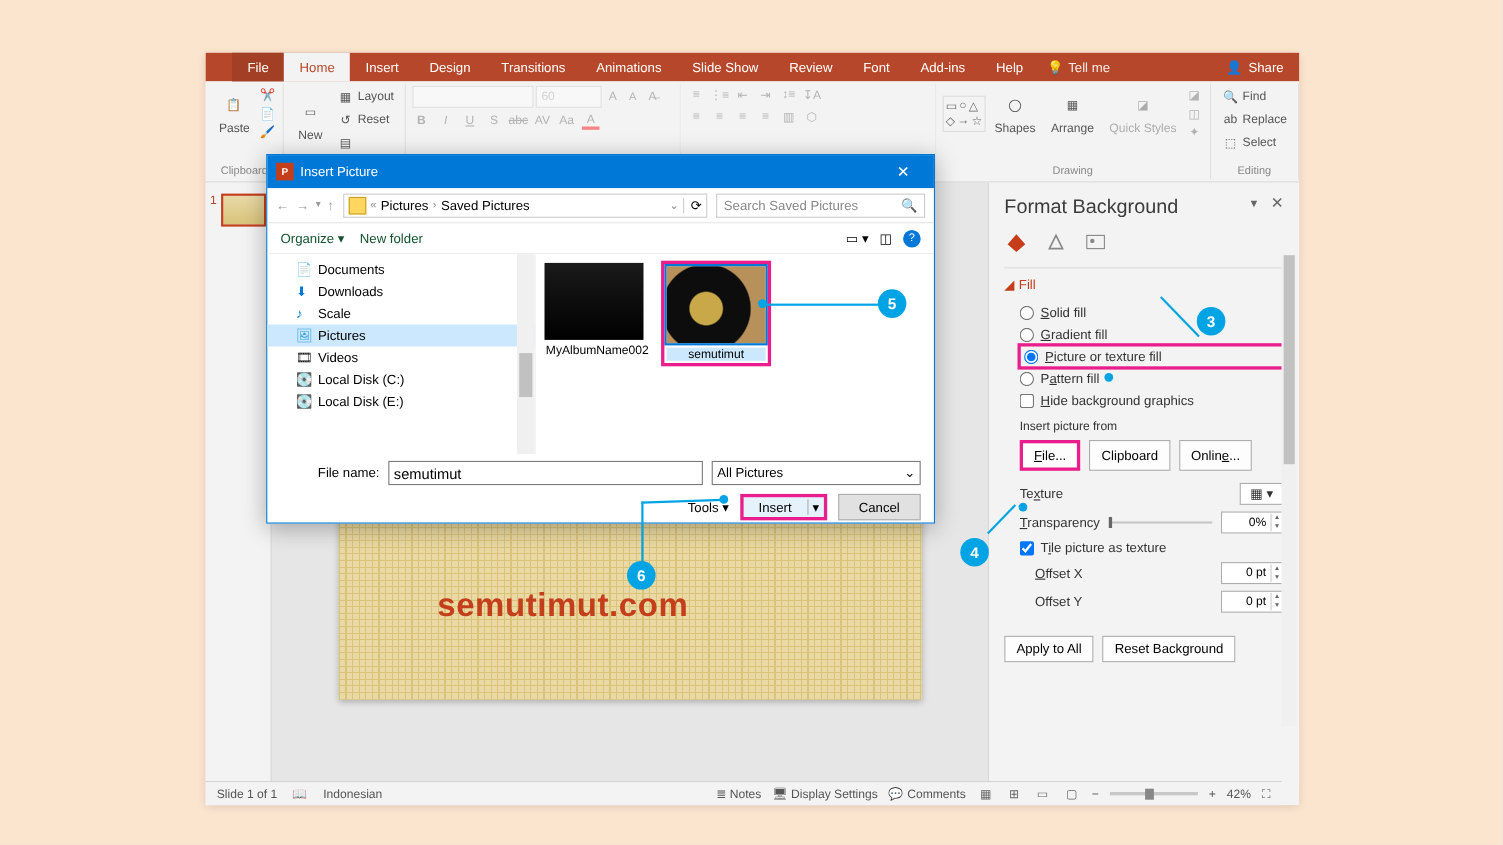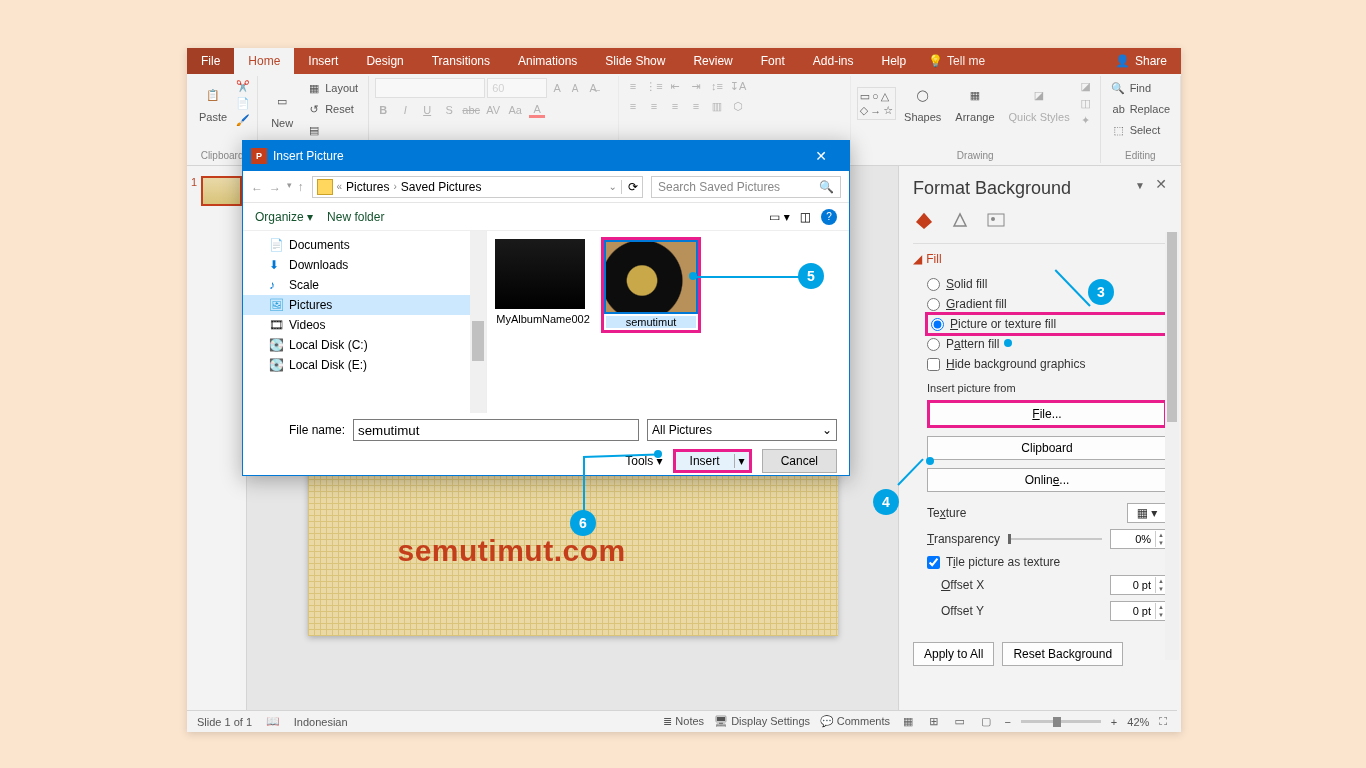--- a/index.html
+++ b/index.html
@@ -1,21 +1,21 @@
 <!DOCTYPE html>
 <html><head>
 <meta charset="utf-8">
 <style>
 * { box-sizing: border-box; margin: 0; padding: 0; font-family: 'Segoe UI', Tahoma, sans-serif; }
 body { background: #fce5cf; width: 1366px; height: 768px; position: relative; overflow: hidden; }
 .app-window { position: absolute; left: 187px; top: 48px; width: 994px; height: 684px; background: #f3f3f3; box-shadow: 0 2px 8px rgba(0,0,0,0.15); }
 .ribbon-tabs { display: flex; background: #b7472a; color: #fff; height: 26px; align-items: stretch; font-size: 12px; }
 .ribbon-tab { padding: 0 14px; display: flex; align-items: center; cursor: pointer; }
 .ribbon-tab.active { background: #f3f3f3; color: #b7472a; }
-.ribbon-tab.file { background: #a33f24; }
+.ribbon-tab.file { background: #a33f24; margin-left: 24px; }
 .tellme { margin-left: 8px; display:flex; align-items:center; gap:4px; opacity:0.9;}
 .share-btn { margin-left:auto; padding:0 14px; display:flex; align-items:center; gap:5px;}
 .ribbon-content { background:#f3f3f3; border-bottom:1px solid #d4d4d4; height:92px; display:flex; padding:2px 0;}
 .ribbon-group { border-right:1px solid #e1e1e1; padding:2px 6px 0 6px; display:flex; flex-direction:column; justify-content:space-between; font-size:11px; color:#666;}
 .group-label { text-align:center; font-size:10px; color:#888; padding:2px 0;}
 .rg-row { display:flex; gap:2px; align-items:center;}
 .rg-col { display:flex; flex-direction:column; gap:1px;}
 .rbtn { padding:2px 4px; font-size:11px; color:#555; display:flex; align-items:center; gap:3px;}
 .rbtn-big { flex-direction:column; padding:4px 6px; font-size:11px;}
 .rbtn-ico { width:16px; height:16px; display:inline-flex; align-items:center; justify-content:center;}
@@ -36,29 +36,29 @@
 .fp-title { color:#3b3b3b; font-size:18px; font-weight:400; margin-bottom:10px;}
 .fp-close { position:absolute; right:14px; top:10px; font-size:14px; color:#666;}
 .fp-dd { position:absolute; right:36px; top:14px; font-size:10px; color:#666;}
 .fp-icons { display:flex; gap:14px; margin:6px 0 12px 0;}
 .fp-icon { width:22px; height:22px; border:1px solid transparent; display:flex; align-items:center; justify-content:center;}
 .fp-icon.active svg path { stroke:#c43e1c; fill:#c43e1c;}
 .fp-section-hdr { color:#c43e1c; font-size:12px; padding:4px 0; display:flex; align-items:center; gap:4px;}
 .fp-options { padding:4px 0 4px 14px;}
 .radio-row,.check-row { display:flex; align-items:center; gap:6px; padding:3px 0; font-size:12px;}
 .radio-row input,.check-row input { margin:0;}
-.fp-btns { display:flex; gap:8px; margin:6px 0 8px 0;flex-direction:column;}
+.fp-btns { display:flex; gap:8px; margin:6px 0 8px 0;}
 .fp-btn { border:1px solid #adadad; background:#fdfdfd; padding:4px 10px; font-size:12px;}
 .texture-row,.spin-row { display:flex; align-items:center; justify-content:space-between; padding:3px 0;}
 .spin-ctrl { display:flex; border:1px solid #adadad; background:#fff; height:20px; align-items:center;}
 .spin-ctrl input { border:none; width:44px; font-size:11px; text-align:right; padding-right:4px;}
 .spin-arrows { display:flex; flex-direction:column; border-left:1px solid #ccc;}
 .spin-arrows span{ font-size:6px; padding:0 2px; line-height:8px; color:#666;}
 .fp-bottom { display:flex; gap:8px; margin-top:14px;}
-.status-bar { position:absolute; bottom:0; left:0; right:4px; height:22px; background:#f3f3f3; border-top:1px solid #d4d4d4; display:flex; align-items:center; font-size:11px; color:#555; padding:0 10px; gap:14px;}
+.status-bar { position:absolute; bottom:0; left:0; right:16px; height:22px; background:#f3f3f3; border-top:1px solid #d4d4d4; display:flex; align-items:center; font-size:11px; color:#555; padding:0 10px; gap:14px;}
 .status-right { margin-left:auto; display:flex; align-items:center; gap:10px;}
 .view-btn { padding:0 3px; color:#666;}
 .zoom-slider { width:80px; height:3px; background:#c8c8c8; position:relative;}
 .zoom-slider::after{content:"";position:absolute;left:40%;top:-3px;width:8px;height:10px;background:#888;}
 
 .dialog { position:absolute; left:242px; top:140px; width:608px; height:336px; background:#fff; box-shadow:0 4px 20px rgba(0,0,0,0.3); border:1px solid #0078d7;}
 .dlg-title { background:#0078d7; color:#fff; height:30px; display:flex; align-items:center; padding:0 8px; font-size:12px;}
 .dlg-title-ico { width:16px;height:16px;background:#c43e1c;margin-right:6px;display:flex;align-items:center;justify-content:center;font-size:9px;font-weight:bold;}
 .dlg-close { margin-left:auto; width:40px; text-align:center; font-size:14px;}
 .dlg-nav { height:32px; display:flex; align-items:center; padding:0 8px; gap:8px; border-bottom:1px solid #e5e5e5; font-size:12px;}

